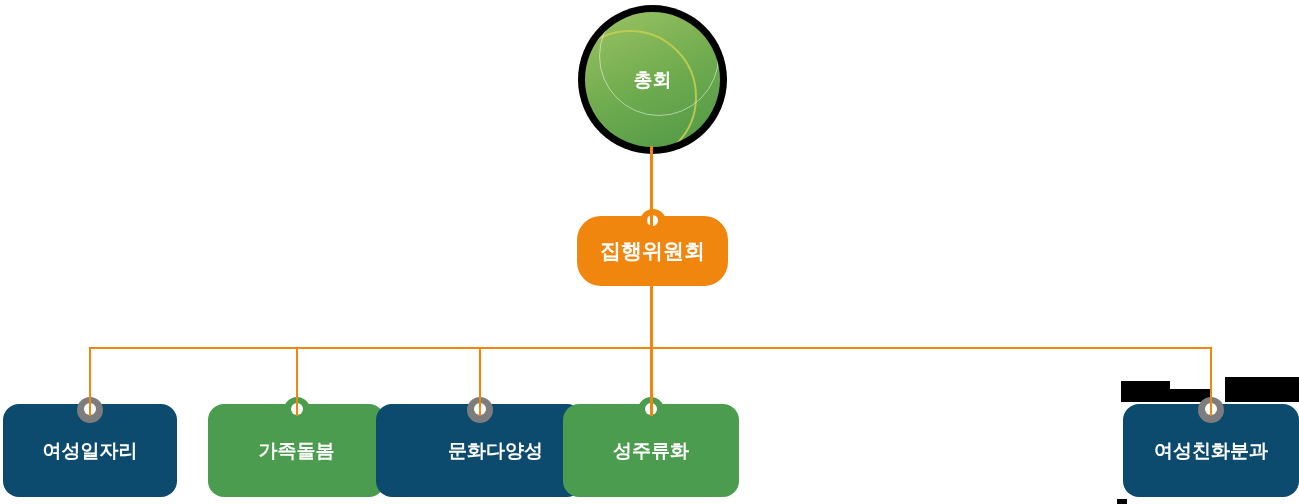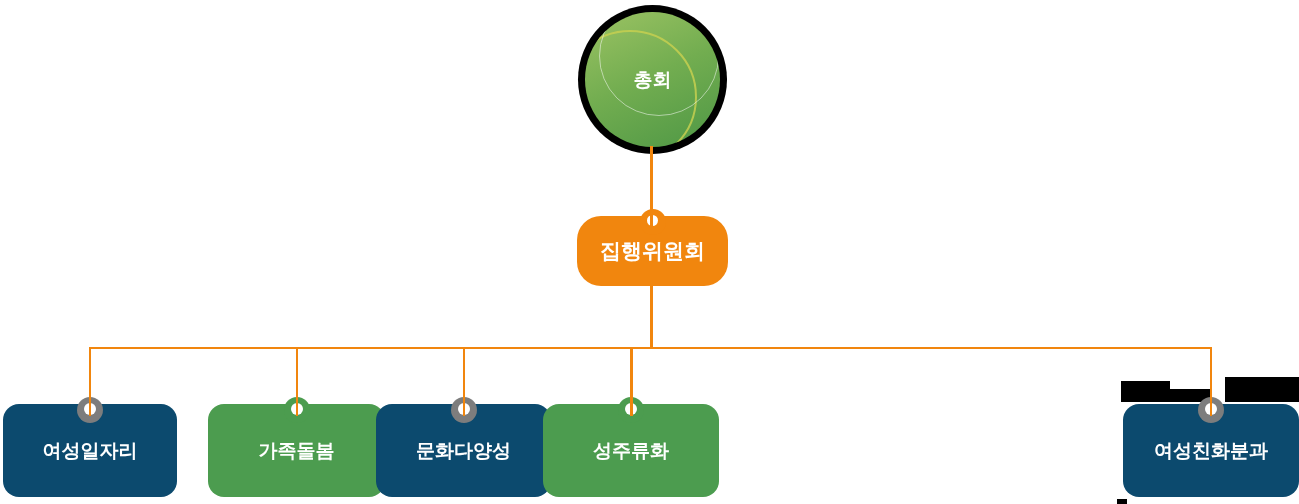--- a/index.html
+++ b/index.html
@@ -43,22 +43,22 @@
   .committee.gray .bump{background:#7D7D7D;}
   .committee.green{background:#4C9C4F;}
   .committee.green .bump{background:#4C9C4F;}
   .clabel{color:#ffffff;font-size:19px;font-weight:bold;}
   .dropline{position:absolute;left:calc(50% - 1px);top:-57px;width:2px;height:69px;
     background:#F1860E;z-index:4;}
   .c4 .dropline{left:calc(50% - 1.5px);width:3px;}
 
   .c1{left:3px;width:174px;}
   .c2{left:188px;width:177px;margin-left:20px;}
-  .c3{left:376px;width:175px;}
-  .c4{left:543px;width:176px;text-align:center;}
+  .c3{left:376px;width:175px;padding-left:32px;}
+  .c4{left:563px;width:176px;text-align:center;}
   .c5{left:751px;width:176px;}
   .c6{left:937px;width:175px;}
   .c7{left:1123px;width:176px;}
 
   
   .artifact{position:absolute;background:#000000;z-index:0;}
   .a1{left:1121px;top:381px;width:49px;height:21px;}
   .a2{left:1170px;top:389px;width:40px;height:13px;}
   .a3{left:1225px;top:377px;width:74px;height:25px;}
   .a4{left:1117px;top:499px;width:10px;height:5px;}

